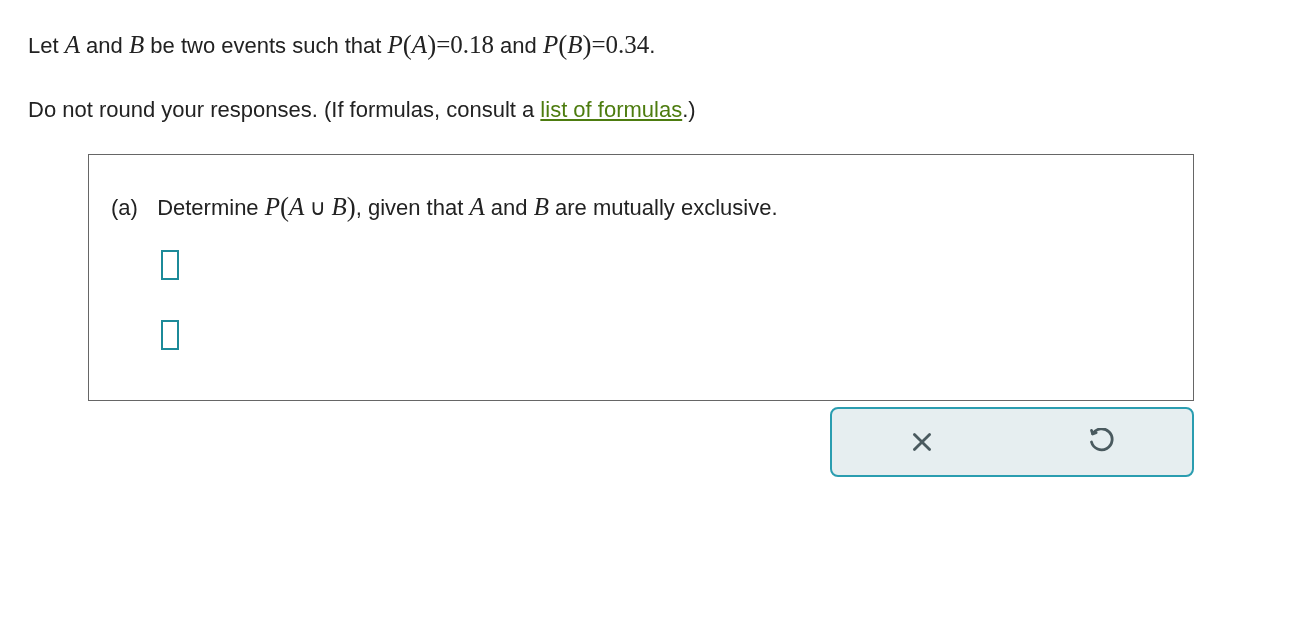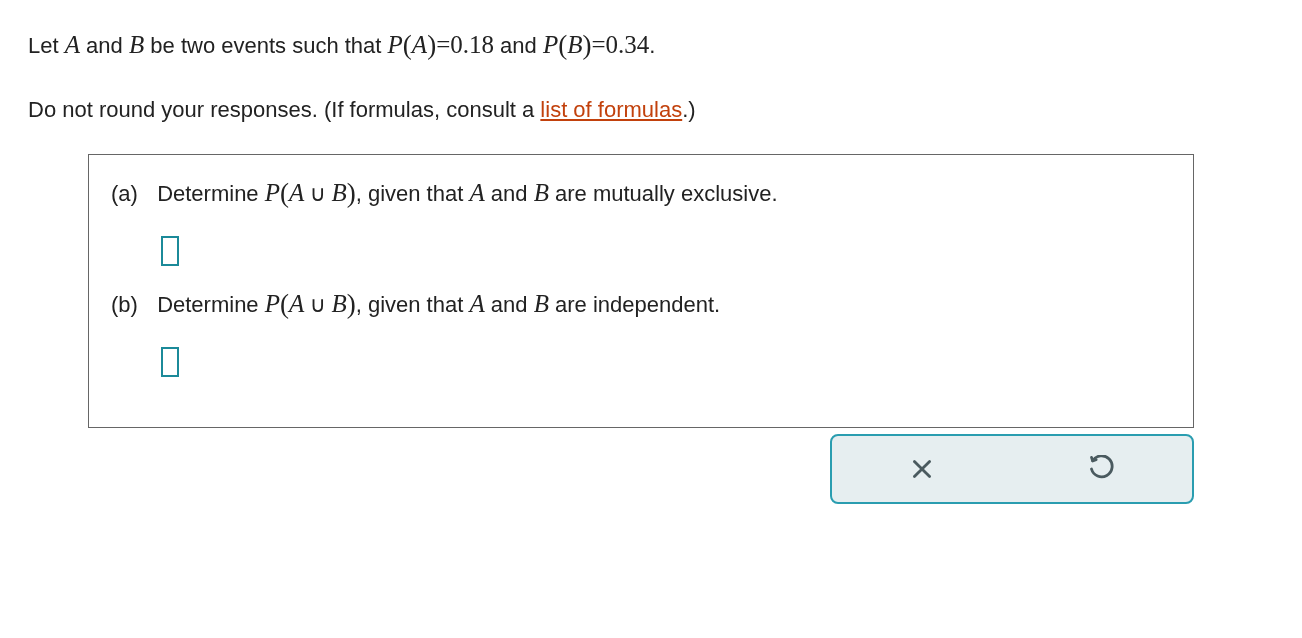--- a/index.html
+++ b/index.html
@@ -10,29 +10,29 @@
     color: #222;
     background: #fff;
     width: 1302px;
     box-sizing: border-box;
   }
   .line {
     margin-bottom: 28px;
     line-height: 1.5;
   }
   .formula-link {
-    color: #c2410c;
+    color: #4d7c0f;
     text-decoration: underline;
     cursor: pointer;
   }
   .qbox {
     border: 1.5px solid #666;
     margin-left: 60px;
     margin-right: 80px;
-    padding: 22px 22px 28px 22px;
+    padding: 36px 22px 28px 22px;
   }
   .qrow {
     margin-bottom: 10px;
   }
   .part-label {
     display: inline-block;
     width: 40px;
   }
   .answer-input {
     display: inline-block;
@@ -92,24 +92,20 @@
 <div class="qbox">
 
   <div class="qrow">
     <span class="part-label">(a)</span>
     <span>Determine </span><span class="mi">P</span><span class="paren">(</span><span class="mi">A</span><span class="cup"> ∪ </span><span class="mi">B</span><span class="paren">)</span><span>, given that </span><span class="mi">A</span><span> and </span><span class="mi">B</span><span> are mutually exclusive.</span>
   </div>
   <div>
     <span class="answer-input"></span>
   </div>
 
-  <div class="qrow">
-    <span class="part-label">(b)</span>
-    <span>Determine </span><span class="mi">P</span><span class="paren">(</span><span class="mi">A</span><span class="cup"> ∪ </span><span class="mi">B</span><span class="paren">)</span><span>, given that </span><span class="mi">A</span><span> and </span><span class="mi">B</span><span> are independent.</span>
-  </div>
   <div>
     <span class="answer-input"></span>
   </div>
 
 </div>
 
 <div class="action-panel">
   <div class="action-box">
     <span class="icon-btn">
       <svg width="26" height="26" viewBox="0 0 24 24" fill="none" stroke="#4a5a5f" stroke-width="2.6" stroke-linecap="round">

